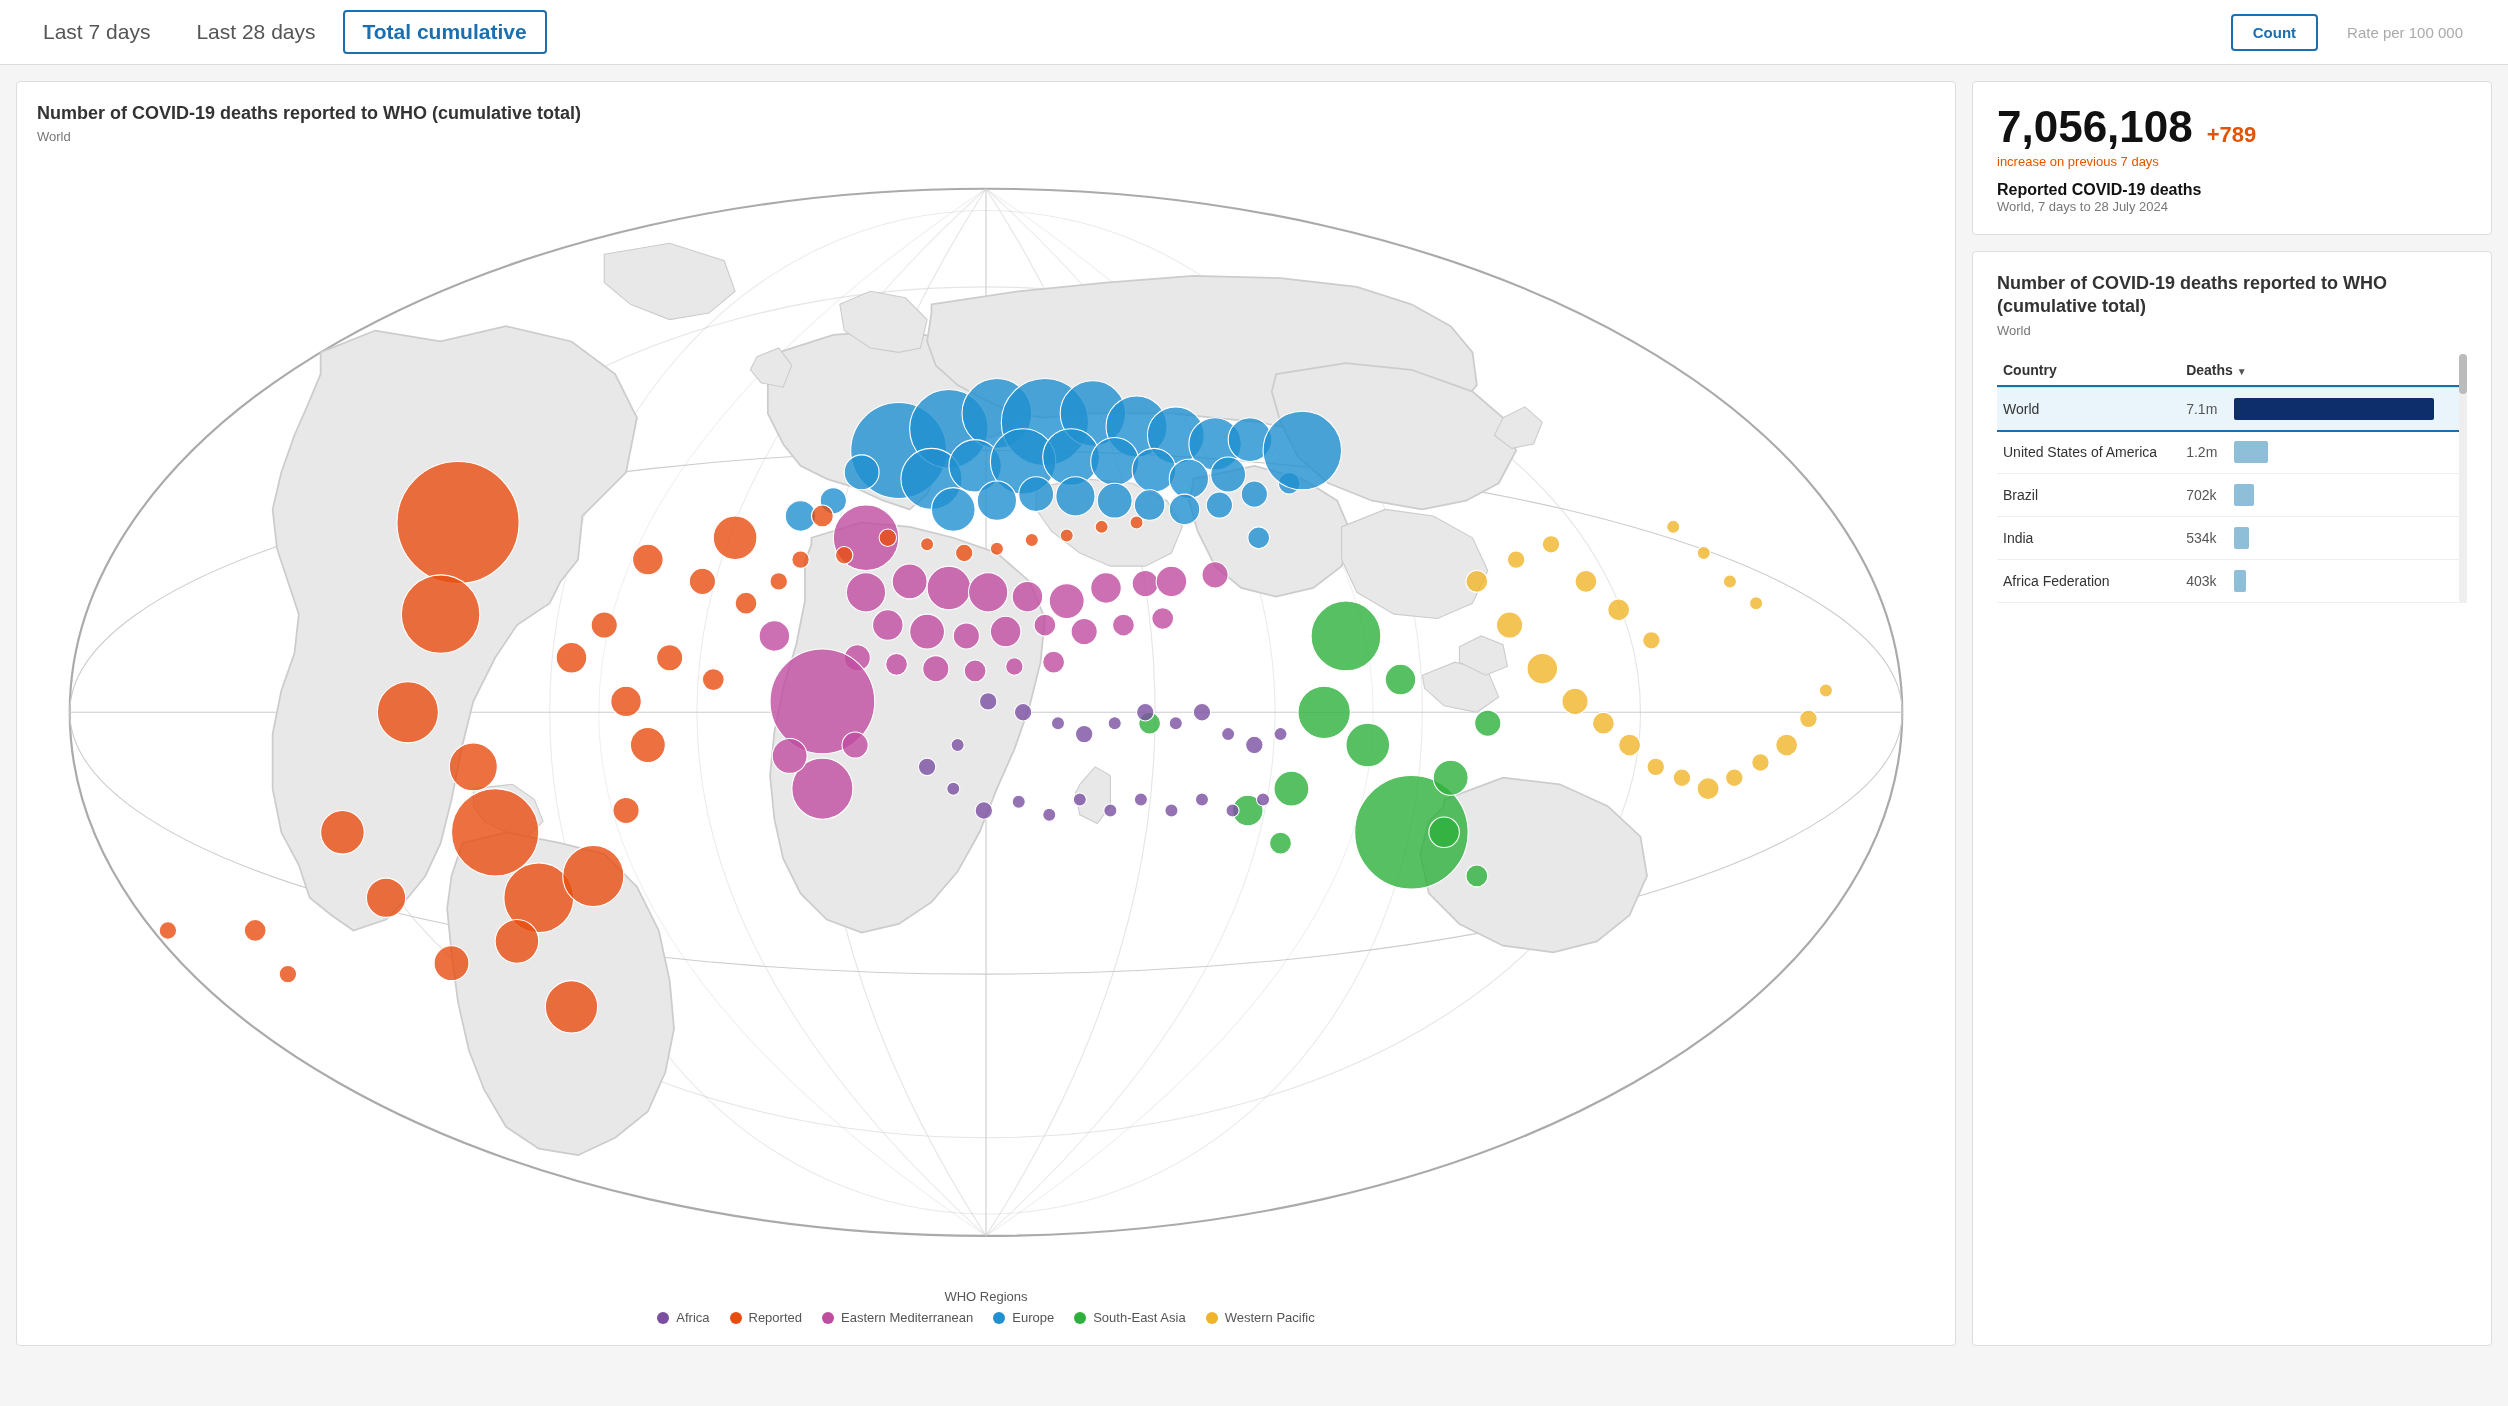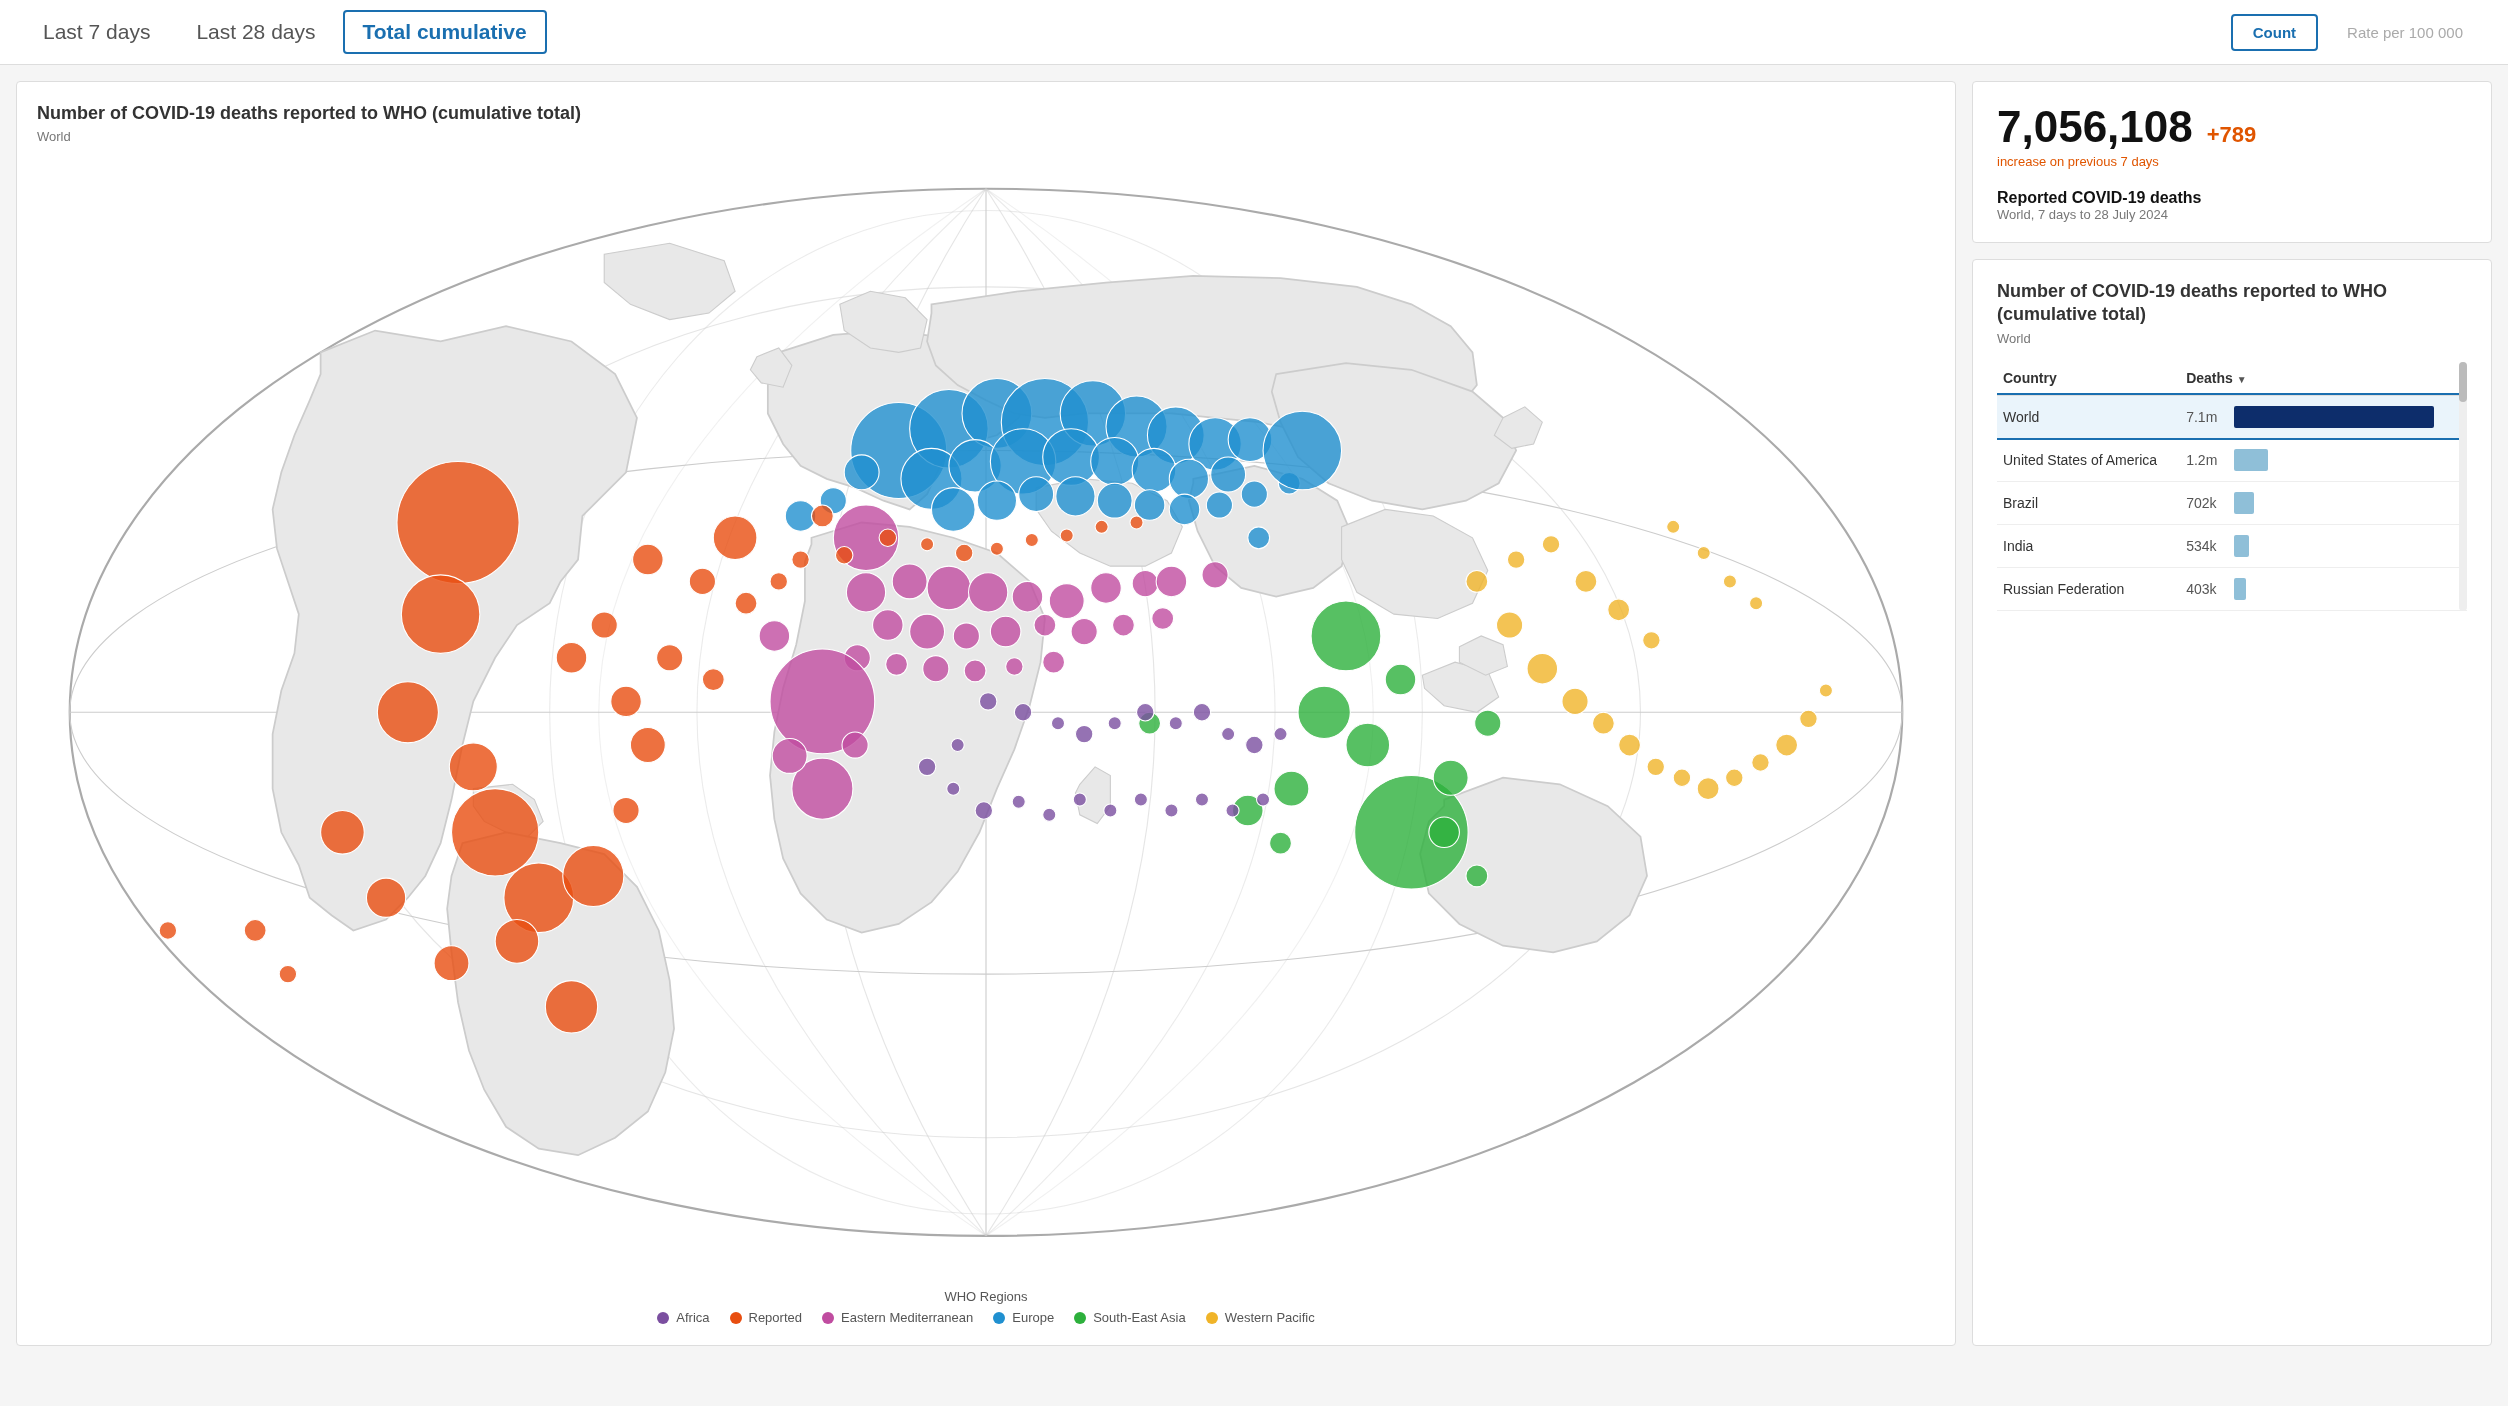--- a/index.html
+++ b/index.html
@@ -129,21 +129,21 @@
     }
     .stat-increase {
       font-size: 22px;
       font-weight: bold;
       color: #e05500;
       margin-left: 14px;
     }
     .stat-increase-label {
       font-size: 13px;
       color: #e05500;
-      margin-bottom: 20px;
+      margin-bottom: 12px;
     }
     .stat-label {
       font-size: 16px;
       font-weight: bold;
       color: #111;
       margin-top: 8px;
     }
     .stat-context {
       font-size: 13px;
       color: #777;
@@ -552,21 +552,21 @@
     <td>
       <div class="bar-cell">
         <span class="bar-value">534k</span>
         <div class="bar-bg">
           <div class="bar-fill" style="width:15px; background:#8fbfd8;"></div>
         </div>
       </div>
     </td>
   </tr>
               <tr>
-    <td>Russian Federation</td>
+    <td>Africa Federation</td>
     <td>
       <div class="bar-cell">
         <span class="bar-value">403k</span>
         <div class="bar-bg">
           <div class="bar-fill" style="width:11.4px; background:#8fbfd8;"></div>
         </div>
       </div>
     </td>
   </tr>
             </tbody>

